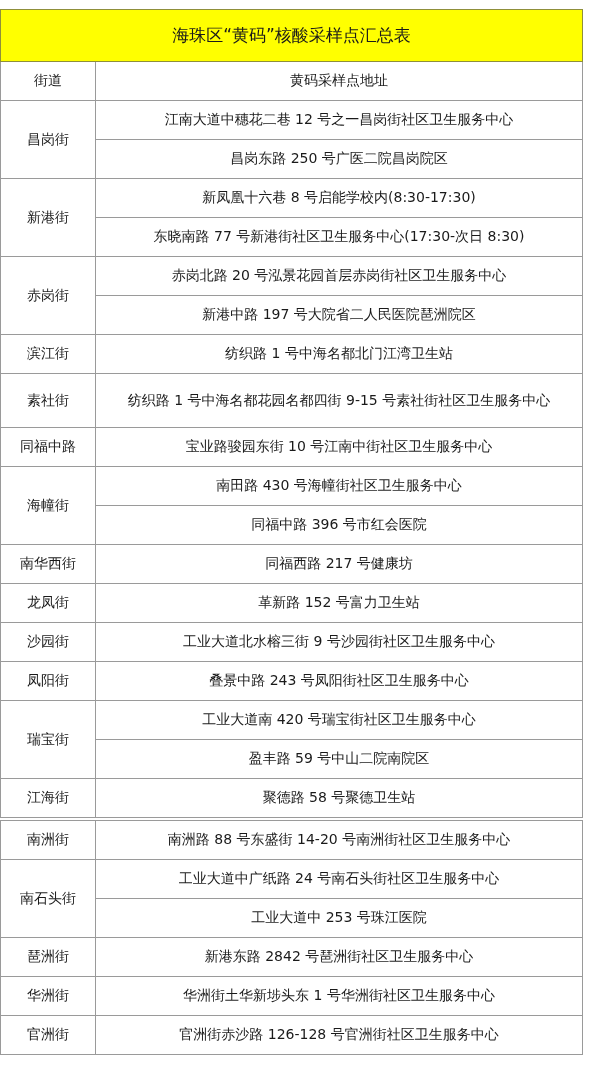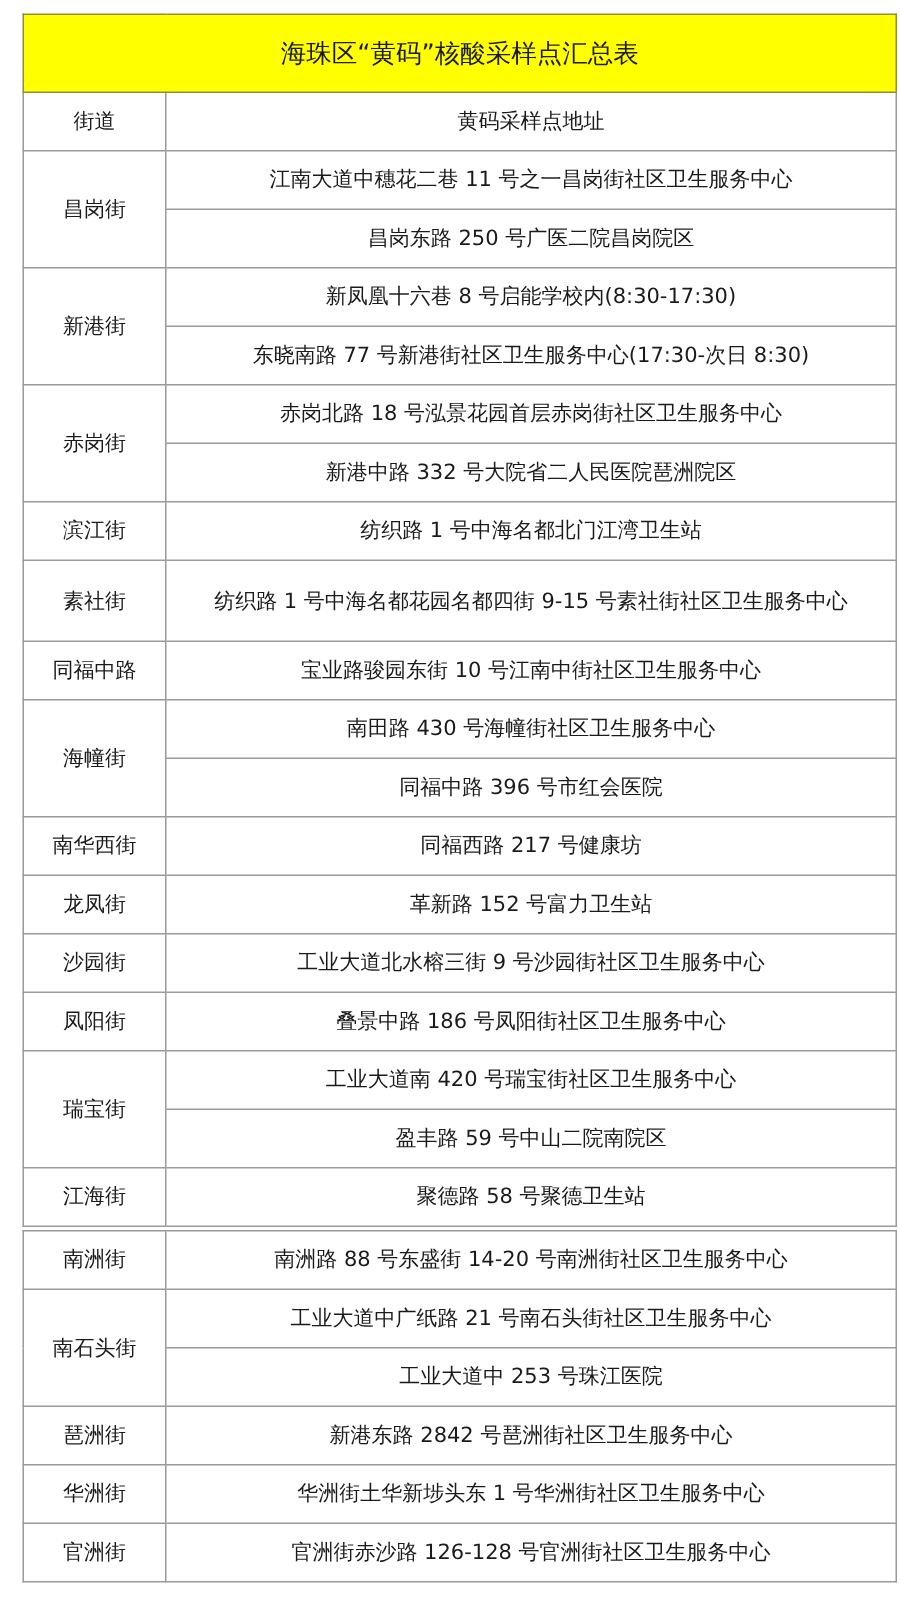--- a/index.html
+++ b/index.html
@@ -1,18 +1,18 @@
 <!DOCTYPE html>
 <html><head>
 <meta charset="utf-8">
 <style>
   html, body { margin: 0; padding: 0; background: #ffffff; }
   body { width: 600px; height: 1066px; position: relative; overflow: hidden;
          font-family: "DejaVu Sans", "Liberation Sans", sans-serif; color: #1a1a1a; }
-  .tbl { position: absolute; left: 15px; width: 582px; border-collapse: collapse; table-layout: fixed; }
+  .tbl { position: absolute; left: 0; width: 582px; border-collapse: collapse; table-layout: fixed; }
   .tbl td { border: 1px solid #9a9a9a; text-align: center; vertical-align: middle;
             font-size: 14px; padding: 0; height: 38px; white-space: nowrap; overflow: hidden; }
   .tbl col.c1 { width: 95px; }
   .tbl col.c2 { width: 487px; }
   #tbl-main { top: 9px; }
   #tbl-bottom { top: 820px; }
   .title-cell { background: #ffff00; font-size: 17px !important; height: 51px !important;
                 border-color: #8f8f3a !important; }
   .tall td { height: 53px; }
 </style>
@@ -27,38 +27,38 @@
   <tbody>
       <tr>
     <td colspan="2" class="title-cell">海珠区“黄码”核酸采样点汇总表</td>
   </tr>
   <tr>
     <td>街道</td>
     <td>黄码采样点地址</td>
   </tr>
   <tr>
     <td rowspan="2">昌岗街</td>
-    <td>江南大道中穗花二巷 11 号之一昌岗街社区卫生服务中心</td>
+    <td>江南大道中穗花二巷 12 号之一昌岗街社区卫生服务中心</td>
   </tr>
   <tr>
     <td>昌岗东路 250 号广医二院昌岗院区</td>
   </tr>
   <tr>
     <td rowspan="2">新港街</td>
     <td>新凤凰十六巷 8 号启能学校内(8:30-17:30)</td>
   </tr>
   <tr>
     <td>东晓南路 77 号新港街社区卫生服务中心(17:30-次日 8:30)</td>
   </tr>
   <tr>
     <td rowspan="2">赤岗街</td>
-    <td>赤岗北路 18 号泓景花园首层赤岗街社区卫生服务中心</td>
+    <td>赤岗北路 20 号泓景花园首层赤岗街社区卫生服务中心</td>
   </tr>
   <tr>
-    <td>新港中路 332 号大院省二人民医院琶洲院区</td>
+    <td>新港中路 197 号大院省二人民医院琶洲院区</td>
   </tr>
   <tr>
     <td>滨江街</td>
     <td>纺织路 1 号中海名都北门江湾卫生站</td>
   </tr>
   <tr class="tall">
     <td>素社街</td>
     <td>纺织路 1 号中海名都花园名都四街 9-15 号素社街社区卫生服务中心</td>
   </tr>
   <tr>
@@ -79,21 +79,21 @@
   <tr>
     <td>龙凤街</td>
     <td>革新路 152 号富力卫生站</td>
   </tr>
   <tr>
     <td>沙园街</td>
     <td>工业大道北水榕三街 9 号沙园街社区卫生服务中心</td>
   </tr>
   <tr>
     <td>凤阳街</td>
-    <td>叠景中路 186 号凤阳街社区卫生服务中心</td>
+    <td>叠景中路 243 号凤阳街社区卫生服务中心</td>
   </tr>
   <tr>
     <td rowspan="2">瑞宝街</td>
     <td>工业大道南 420 号瑞宝街社区卫生服务中心</td>
   </tr>
   <tr>
     <td>盈丰路 59 号中山二院南院区</td>
   </tr>
   <tr>
     <td>江海街</td>
@@ -107,21 +107,21 @@
       <col class="c1">
       <col class="c2">
     </colgroup>
   <tbody>
       <tr>
     <td>南洲街</td>
     <td>南洲路 88 号东盛街 14-20 号南洲街社区卫生服务中心</td>
   </tr>
   <tr>
     <td rowspan="2">南石头街</td>
-    <td>工业大道中广纸路 21 号南石头街社区卫生服务中心</td>
+    <td>工业大道中广纸路 24 号南石头街社区卫生服务中心</td>
   </tr>
   <tr>
     <td>工业大道中 253 号珠江医院</td>
   </tr>
   <tr>
     <td>琶洲街</td>
     <td>新港东路 2842 号琶洲街社区卫生服务中心</td>
   </tr>
   <tr>
     <td>华洲街</td>

